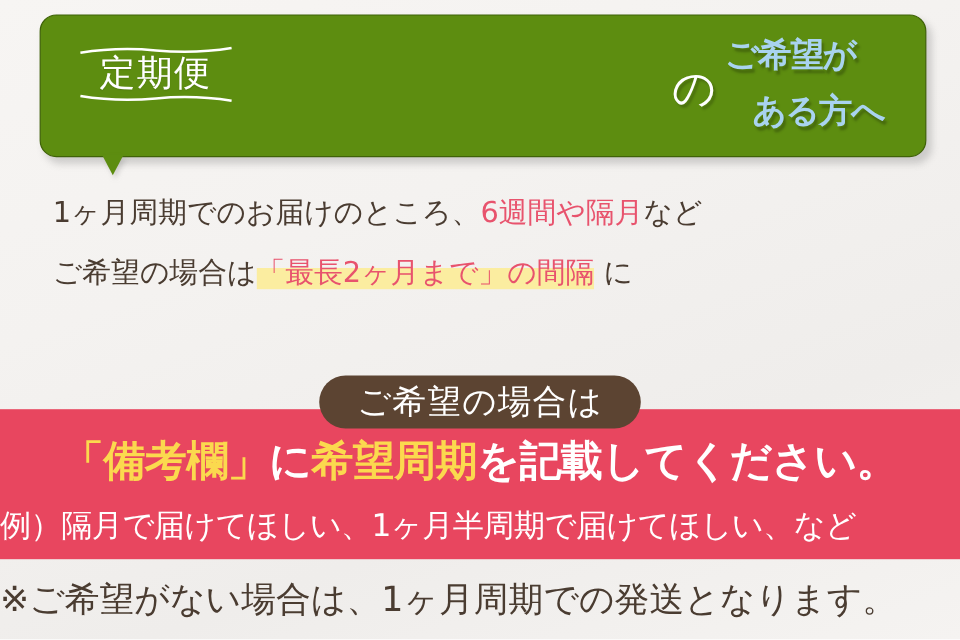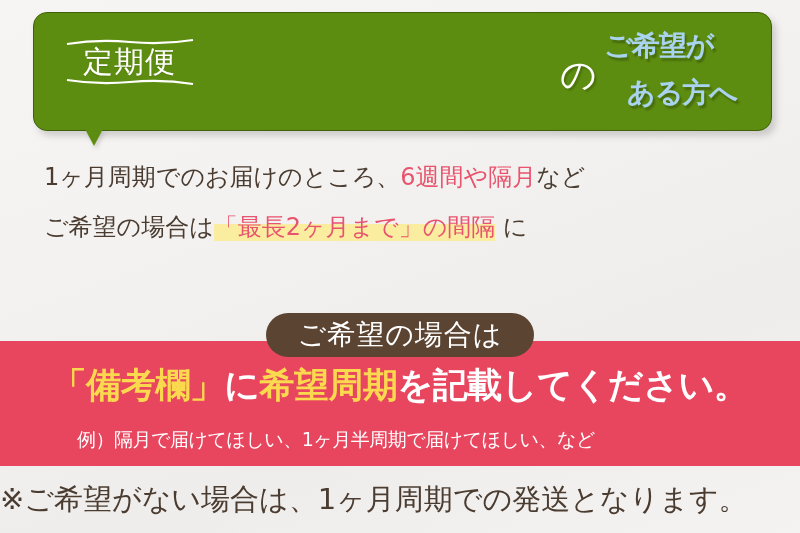--- a/index.html
+++ b/index.html
@@ -152,21 +152,21 @@
     white-space:nowrap;
     z-index:2;
   }
   .yellow { color:#fbd94e; }
   .band-sub {
     position:absolute;
     left:0; top:421px;
     width:672px;
     text-align:center;
     color:#ffffff;
-    font-size:19px;
+    font-size:26px;
     line-height:36px;
     font-weight:500;
     letter-spacing:-0.5px;
     white-space:nowrap;
     z-index:2;
   }
 
   
   .footnote {
     position:absolute;

